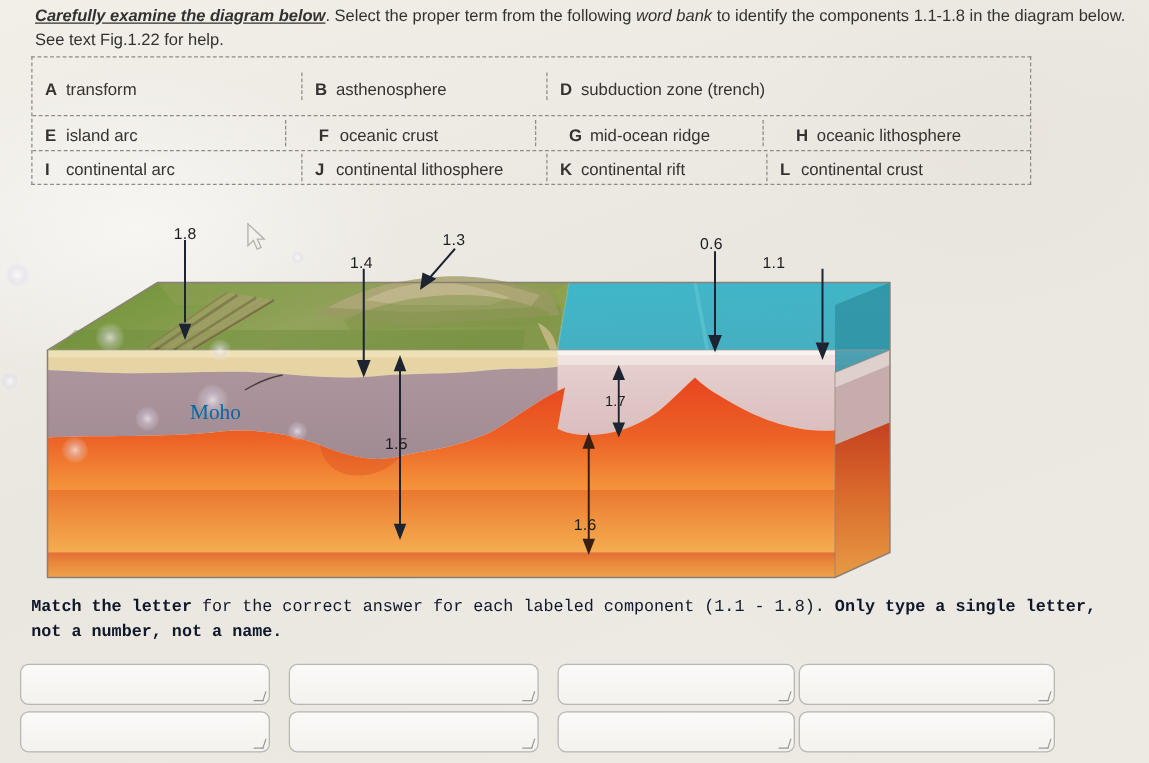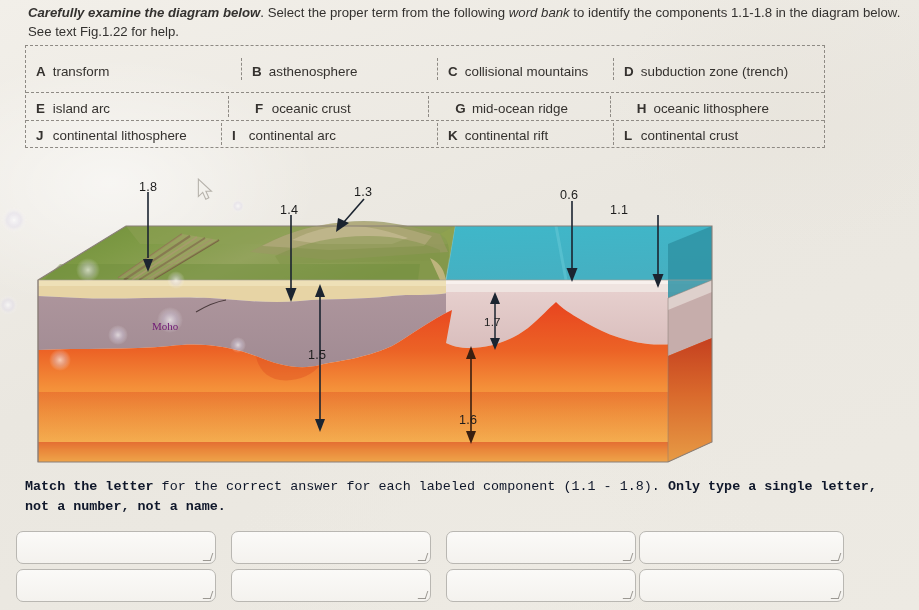--- a/index.html
+++ b/index.html
@@ -20,21 +20,21 @@
       linear-gradient(160deg,#f2efe9 0%,#eae7e0 45%,#edeae3 100%);
     z-index:0;
   }
   .layer{position:relative;z-index:2;}
 
   
   .instr{
     position:absolute;left:28px;top:4px;width:876px;
     font-size:13.2px;line-height:1.42;color:#33312f;
   }
-  .instr .bi{font-weight:bold;font-style:italic;}
+  .instr .bi{font-weight:bold;font-style:italic;text-decoration:underline;}
   .instr .it{font-style:italic;margin-top:24px;}
 
   
   .wordbank{
     position:absolute;left:25px;top:45px;width:800px;height:103px;
     border:1px dashed #8e8a84;
     box-sizing:border-box;
   }
   .wb-row{display:flex;width:100%;box-sizing:border-box;align-items:center;}
   .wb-row.r1{height:46px;}
@@ -58,21 +58,21 @@
     position:absolute;left:0px;top:160px;width:919px;height:310px;
   }
   .diagram svg{display:block;}
 
   .lbl{
     position:absolute;font-size:12.6px;color:#1d1d1d;
     font-family:"Liberation Sans", sans-serif;
     letter-spacing:.2px;
   }
   .moho{
-    position:absolute;font-size:11px;color:#701a75;
+    position:absolute;font-size:17px;color:#0369a1;
     font-family:"Liberation Serif", serif;
   }
 
   
   .cursor{position:absolute;left:197px;top:178px;width:18px;height:24px;z-index:6;}
 
   
   .match{
     position:absolute;left:25px;top:477px;width:870px;
     font-size:13.4px;line-height:1.5;color:#0f172a;font-family:Liberation Mono, monospace;
@@ -117,24 +117,20 @@
 
   <div class="wb-row r1">
     <div class="wb-cell c1">
       <span class="wb-letter">A</span>
       <span class="wb-term">transform</span>
     </div>
     <div class="wb-cell c2">
       <span class="wb-letter">B</span>
       <span class="wb-term">asthenosphere</span>
     </div>
-    <div class="wb-cell c3">
-      <span class="wb-letter">C</span>
-      <span class="wb-term">collisional mountains</span>
-    </div>
     <div class="wb-cell c4">
       <span class="wb-letter">D</span>
       <span class="wb-term">subduction zone (trench)</span>
     </div>
   </div>
 
   <div class="wb-row r2">
     <div class="wb-cell c1">
       <span class="wb-letter">E</span>
       <span class="wb-term">island arc</span>
@@ -147,27 +143,27 @@
       <span class="wb-letter">G</span>
       <span class="wb-term">mid-ocean ridge</span>
     </div>
     <div class="wb-cell c4">
       <span class="wb-letter">H</span>
       <span class="wb-term">oceanic lithosphere</span>
     </div>
   </div>
 
   <div class="wb-row r3">
+    <div class="wb-cell c1">
+      <span class="wb-letter">I</span>
+      <span class="wb-term">continental arc</span>
+    </div>
     <div class="wb-cell c2">
       <span class="wb-letter">J</span>
       <span class="wb-term">continental lithosphere</span>
-    </div>
-    <div class="wb-cell c1">
-      <span class="wb-letter">I</span>
-      <span class="wb-term">continental arc</span>
     </div>
     <div class="wb-cell c3">
       <span class="wb-letter">K</span>
       <span class="wb-term">continental rift</span>
     </div>
     <div class="wb-cell c4">
       <span class="wb-letter">L</span>
       <span class="wb-term">continental crust</span>
     </div>
   </div>

